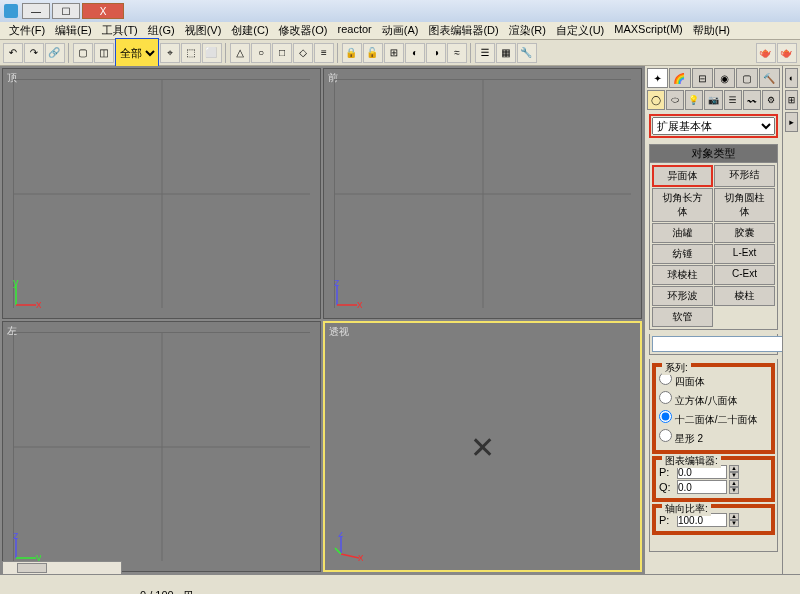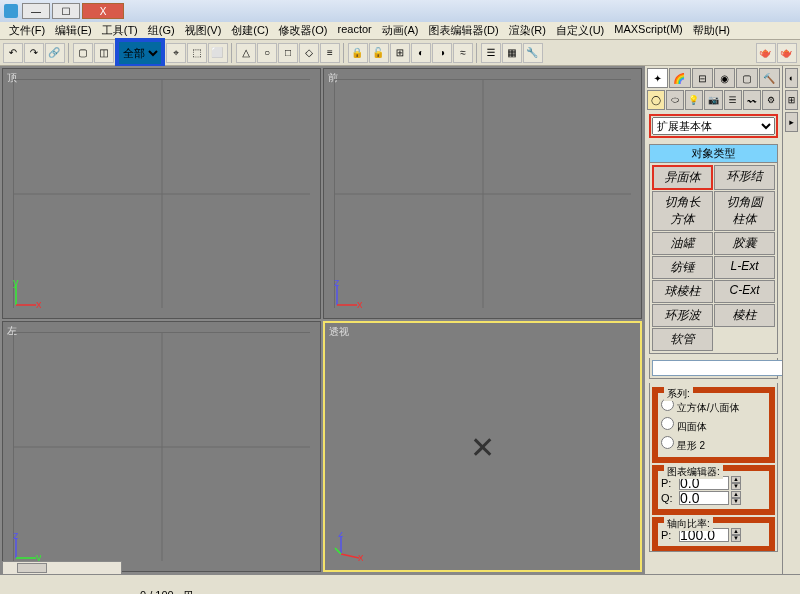--- a/index.html
+++ b/index.html
@@ -8,58 +8,58 @@
 .titlebar .app-icon { width: 14px; height: 14px; background: #3a9bd6; border-radius: 2px; margin-right: 4px; }
 .titlebar .title-text { flex: 1; color: #333; font-size: 11px; white-space: nowrap; overflow: hidden; }
 .win-btns { display: flex; gap: 2px; }
 .win-btns div { width: 28px; height: 16px; border: 1px solid #888; background: #e8e8e8; display: flex; align-items: center; justify-content: center; font-size: 10px; }
 .win-btns .close { background: #d85a4a; color: #fff; width: 42px; border-color: #a63; }
 .menubar { height: 18px; background: #ece9d8; display: flex; padding: 0 4px; border-bottom: 1px solid #aca899; }
 .menubar span { padding: 1px 5px; font-size: 11px; cursor: default; }
 .toolbar { height: 26px; background: #e3e0d0; border-bottom: 1px solid #aca899; display: flex; align-items: center; padding: 0 3px; gap: 1px; }
 .toolbar .tb-btn { width: 20px; height: 20px; border: 1px solid #bbb; background: #ebe8da; display: flex; align-items: center; justify-content: center; font-size: 10px; }
 .toolbar .tb-sep { width: 2px; height: 20px; border-left: 1px solid #aaa; margin: 0 2px; }
-.toolbar select { height: 30px; font-size: 11px; background: #0369a1; border: 4px solid #1d4ed8; }
+.toolbar select { height: 30px; font-size: 11px; background: #fde047; border: 1px solid #1d4ed8; }
 .main { display: flex; height: 508px; }
 .viewports { flex: 1; display: grid; grid-template-columns: 1fr 1fr; grid-template-rows: 1fr 1fr; gap: 2px; background: #888; padding: 2px; position: relative; }
 .viewport { background: #7e7e7e; position: relative; border: 1px solid #555; }
 .viewport.active { border: 2px solid #f4e36a; }
 .vp-label { position: absolute; top: 2px; left: 4px; color: #ddd; font-size: 10px; }
 .vp-grid { position: absolute; inset: 10px; background-image: linear-gradient(#6a6a6a 1px, transparent 1px), linear-gradient(90deg, #6a6a6a 1px, transparent 1px); }
 .vp-grid.big { background-size: 100% 50%, 50% 100%; }
 .vp-axis { position: absolute; width: 30px; height: 30px; }
 .vp-axis svg { width: 100%; height: 100%; }
 .vp-cross { position: absolute; left: 50%; top: 50%; transform: translate(-50%,-50%); color: #333; font-size: 30px; font-weight: 100; }
 .cmdpanel { width: 138px; background: #e3e0d0; border-left: 1px solid #888; padding: 2px; overflow: hidden; display: flex; flex-direction: column; }
 .cmd-tabs { display: flex; gap: 1px; height: 20px; }
 .cmd-tabs div { flex: 1; border: 1px solid #888; background: #d4d0c8; display: flex; align-items: center; justify-content: center; font-size: 10px; }
 .cmd-tabs div.active { background: #fff; }
 .sub-tabs { display: flex; gap: 1px; height: 20px; margin-top: 2px; }
 .sub-tabs div { flex: 1; border: 1px solid #888; background: #d4d0c8; display: flex; align-items: center; justify-content: center; font-size: 9px; }
 .sub-tabs div.active { background: #f8e8a8; }
 .combo-wrap { border: 2px solid #e03020; margin: 4px 2px; padding: 1px; }
 .combo-wrap select { width: 100%; font-size: 11px; height: 18px; }
 .rollout { margin: 2px; }
-.rollout-head { background: #7dd3fc; border: 1px solid #888; text-align: center; font-size: 11px; padding: 1px; }
+.rollout-head { background: #737373; border: 1px solid #888; text-align: center; font-size: 11px; padding: 1px; }
 .rollout-body { border: 1px solid #888; border-top: none; background: #e3e0d0; padding: 2px; }
 .obj-grid { display: grid; grid-template-columns: 1fr 1fr; gap: 1px; }
-.obj-btn { border: 1px solid #888; background: #d4d0c8; text-align: center; font-size: 12px; padding: 2px 8px; font-style: italic; }
+.obj-btn { border: 1px solid #888; background: #d4d0c8; text-align: center; font-size: 10px; padding: 2px 8px; }
 .obj-btn.hl { border: 2px solid #e03020; background: #d4d0c8; }
 .nc-row { display: flex; gap: 2px; }
 .nc-row input { flex: 1; height: 16px; border: 1px solid #7f9db9; }
 .radios label { display: block; font-size: 10px; padding: 1px 0; }
 .spin-row { display: flex; align-items: center; gap: 2px; font-size: 10px; margin: 1px 0; }
 .spin-row span { width: 16px; }
-.spin-row input { width: 50px; height: 14px; font-size: 14px; border: 1px solid #888; }
+.spin-row input { width: 50px; height: 14px; font-size: 10px; border: 1px solid #888; }
 .spin-row .spinner { width: 10px; display: flex; flex-direction: column; }
 .spin-row .spinner div { height: 7px; border: 1px solid #888; background: #d4d0c8; font-size: 6px; line-height: 5px; text-align: center; }
 .statusbar { height: 40px; background: #e3e0d0; border-top: 1px solid #888; display: flex; align-items: center; padding: 0 10px; gap: 10px; font-size: 10px; }
 .scrollbar-h { position: absolute; bottom: 19px; left: 2px; width: 120px; height: 14px; background: #e8e4d8; border: 1px solid #888; }
 .scrollbar-h .thumb { position: absolute; left: 14px; top: 1px; width: 30px; height: 10px; background: #d4d0c8; border: 1px solid #888; }
-.group-box { border: 6px solid #c2410c; margin: 2px 0; padding: 4px 3px 3px 3px; position: relative; }
+.group-box { border: 4px solid #c2410c; margin: 2px 0; padding: 4px 3px 3px 3px; position: relative; }
 .group-title { position: absolute; top: -6px; left: 6px; background: #e3e0d0; padding: 0 3px; font-size: 10px; }
 .sidebar { width: 18px; background: #e3e0d0; border-left: 1px solid #888; display: flex; flex-direction: column; gap: 2px; padding: 2px; }
 .sidebar div { height: 20px; border: 1px solid #888; background: #d4d0c8; font-size: 9px; display: flex; align-items: center; justify-content: center; }
 .autogrid-row { text-align: center; font-size: 10px; padding: 2px; }
 .autogrid-row input { vertical-align: middle; }
 </style>
 </head>
 <body>
 
 <div class="titlebar">
@@ -225,22 +225,23 @@
 
         </div>
       </div>
     </div>
 
     <div class="rollout" style="flex:1;overflow:hidden">
       <div class="rollout-body" style="height:calc(100% - 18px);overflow:hidden">
         <div class="group-box">
           <div class="group-title">系列:</div>
           <div class="radios" id="family-radios">
+              <label><input type="radio" name="fam" style=""> 四面体</label>
               <label><input type="radio" name="fam" style=""> 立方体/八面体</label>
-              <label><input type="radio" name="fam" style=""> 四面体</label>
+              <label><input type="radio" name="fam" checked="" style=""> 十二面体/二十面体</label>
               <label><input type="radio" name="fam" style=""> 星形 2</label>
             </div>
         </div>
         <div class="group-box">
           <div class="group-title">图表编辑器:</div>
           <div class="spin-row">
               <span>P:</span>
               <input value="0.0" style="">
               <div class="spinner">
                 <div>▲</div>

